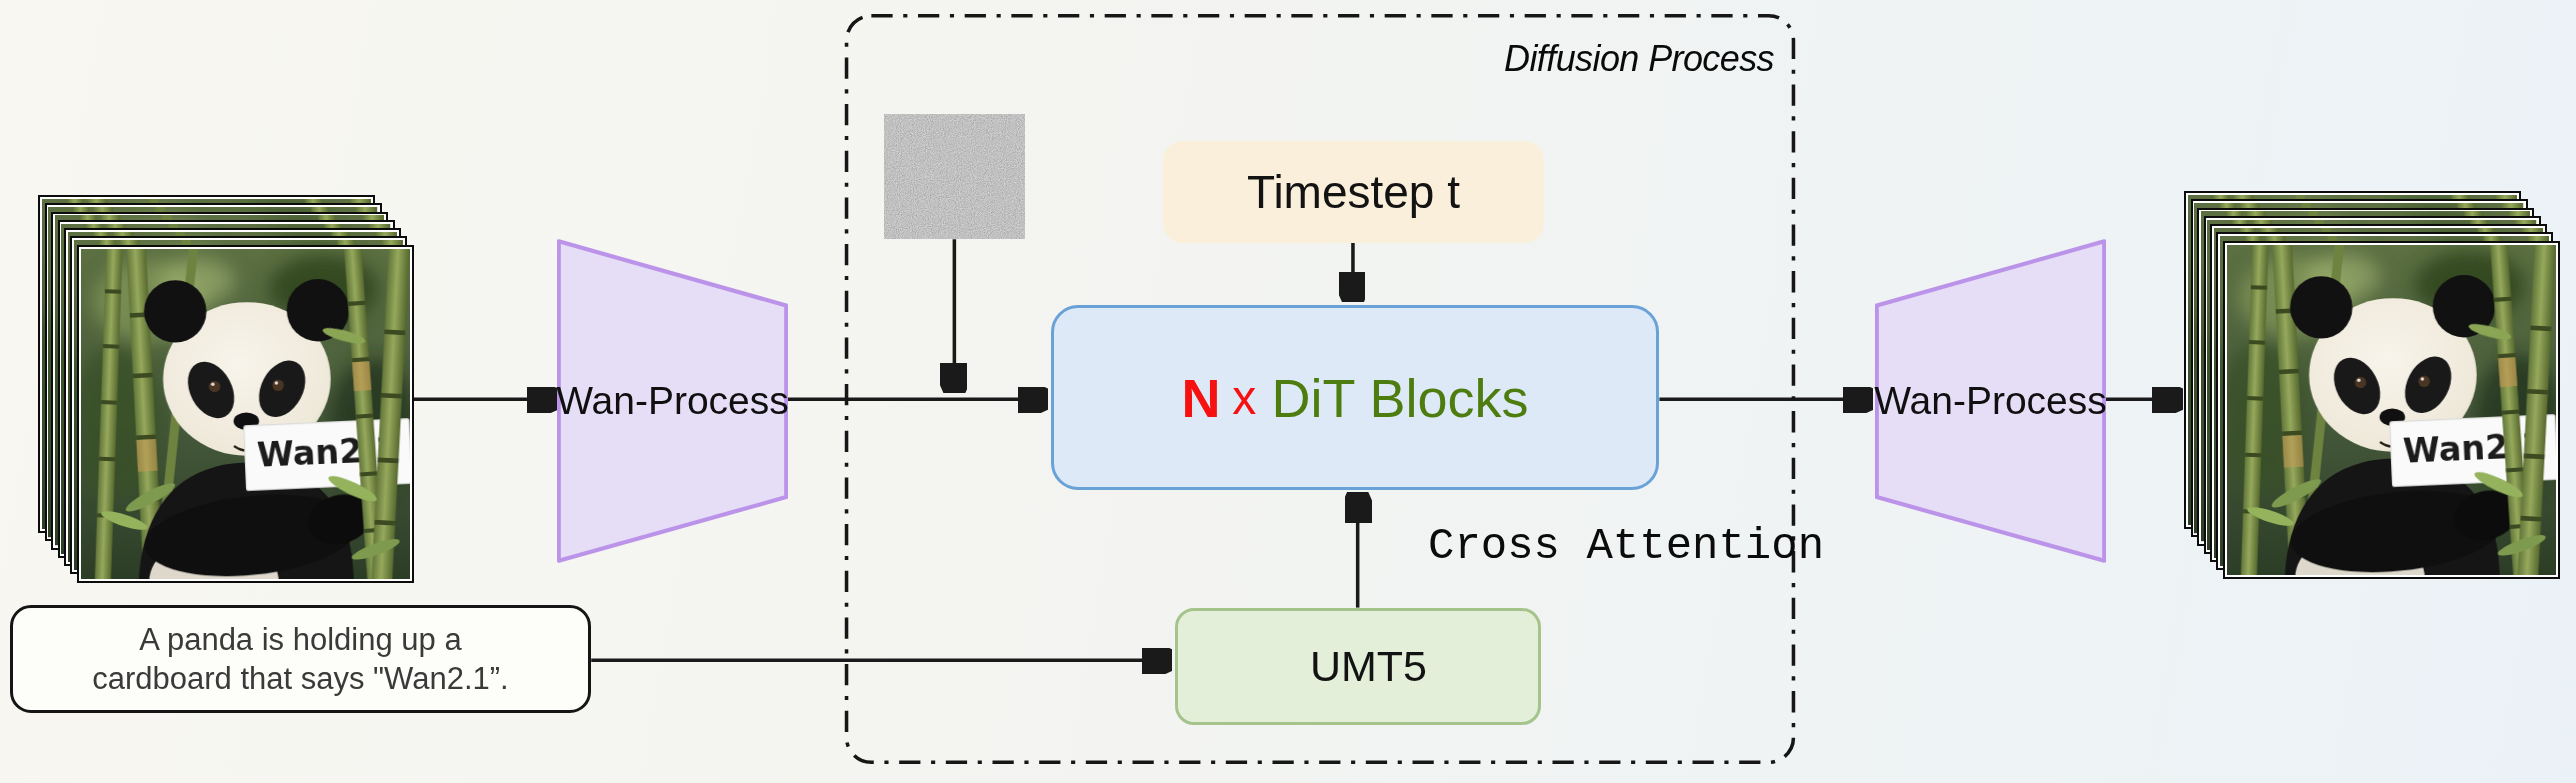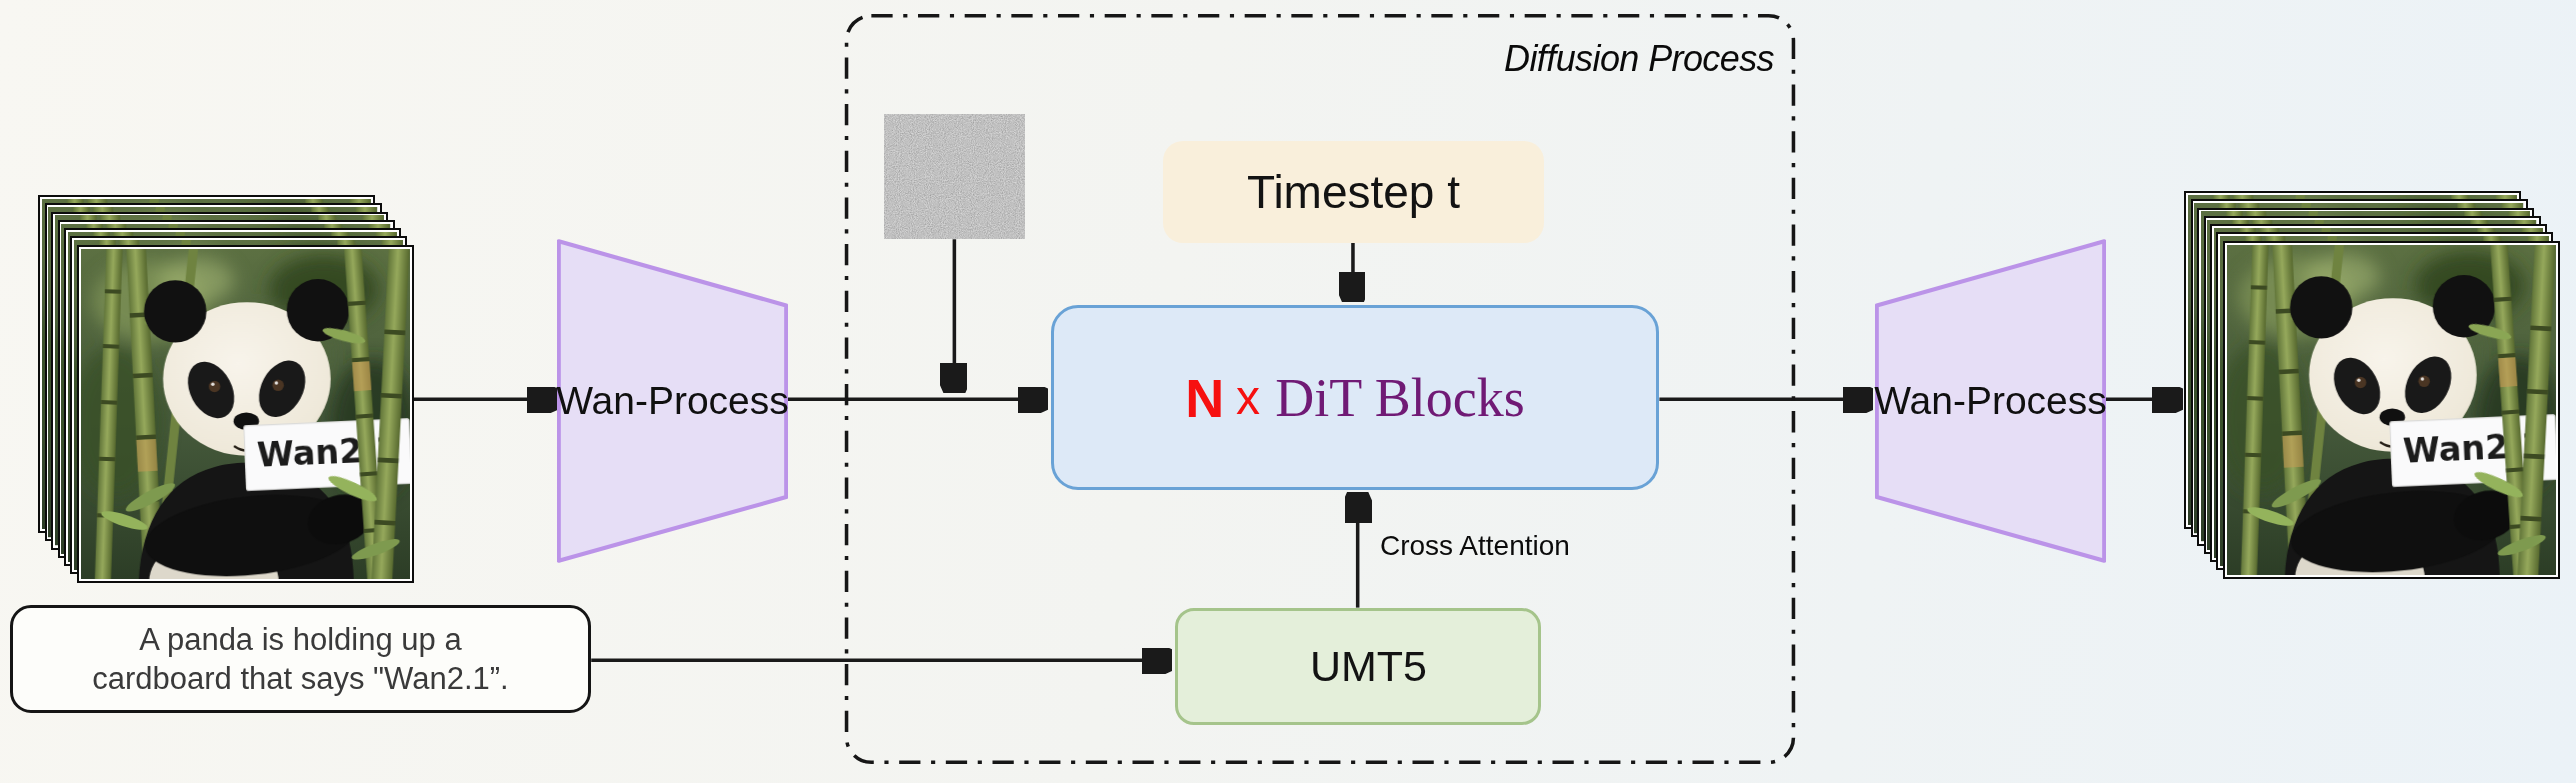--- a/index.html
+++ b/index.html
@@ -82,32 +82,32 @@
   }
   #dit-node {
     left: 1051px; top: 305px; width: 608px; height: 185px;
     background: var(--dit-fill);
     border: 3.5px solid var(--dit-border);
     border-radius: 27px;
     font-size: 54px;
   }
   #dit-node .n-count { color: var(--accent-red); font-weight: 700; }
   #dit-node .n-times { color: var(--accent-red); font-size: 48px; margin: 0 15.4px 0 11.8px; }
-  #dit-node .n-blocks { color: #701a75; font-weight: 500; font-family: Liberation Serif, serif; }
+  #dit-node .n-blocks { color: #4d7c0f; font-weight: 500; }
   #umt5-node {
     left: 1175px; top: 608px; width: 366px; height: 117px;
     background: var(--umt5-fill);
     border: 3.5px solid var(--umt5-border);
     border-radius: 19px;
     font-size: 43px;
     padding-left: 21px;
   }
   #cross-attention-label {
-    left: 1380px; top: 523px;
-    font-size: 28px; line-height: 46px; color: #0b0b0b;
+    left: 1428px; top: 523px;
+    font-size: 44px; line-height: 46px; color: #0b0b0b; font-family: Liberation Mono, monospace;
   }
 </style>
 </head>
 <body>
 
 <div id="canvas">
 
   <svg width="0" height="0" style="position:absolute" aria-hidden="true">
     <defs>
       <linearGradient id="bgG" x1="0" y1="0" x2="0" y2="1">

